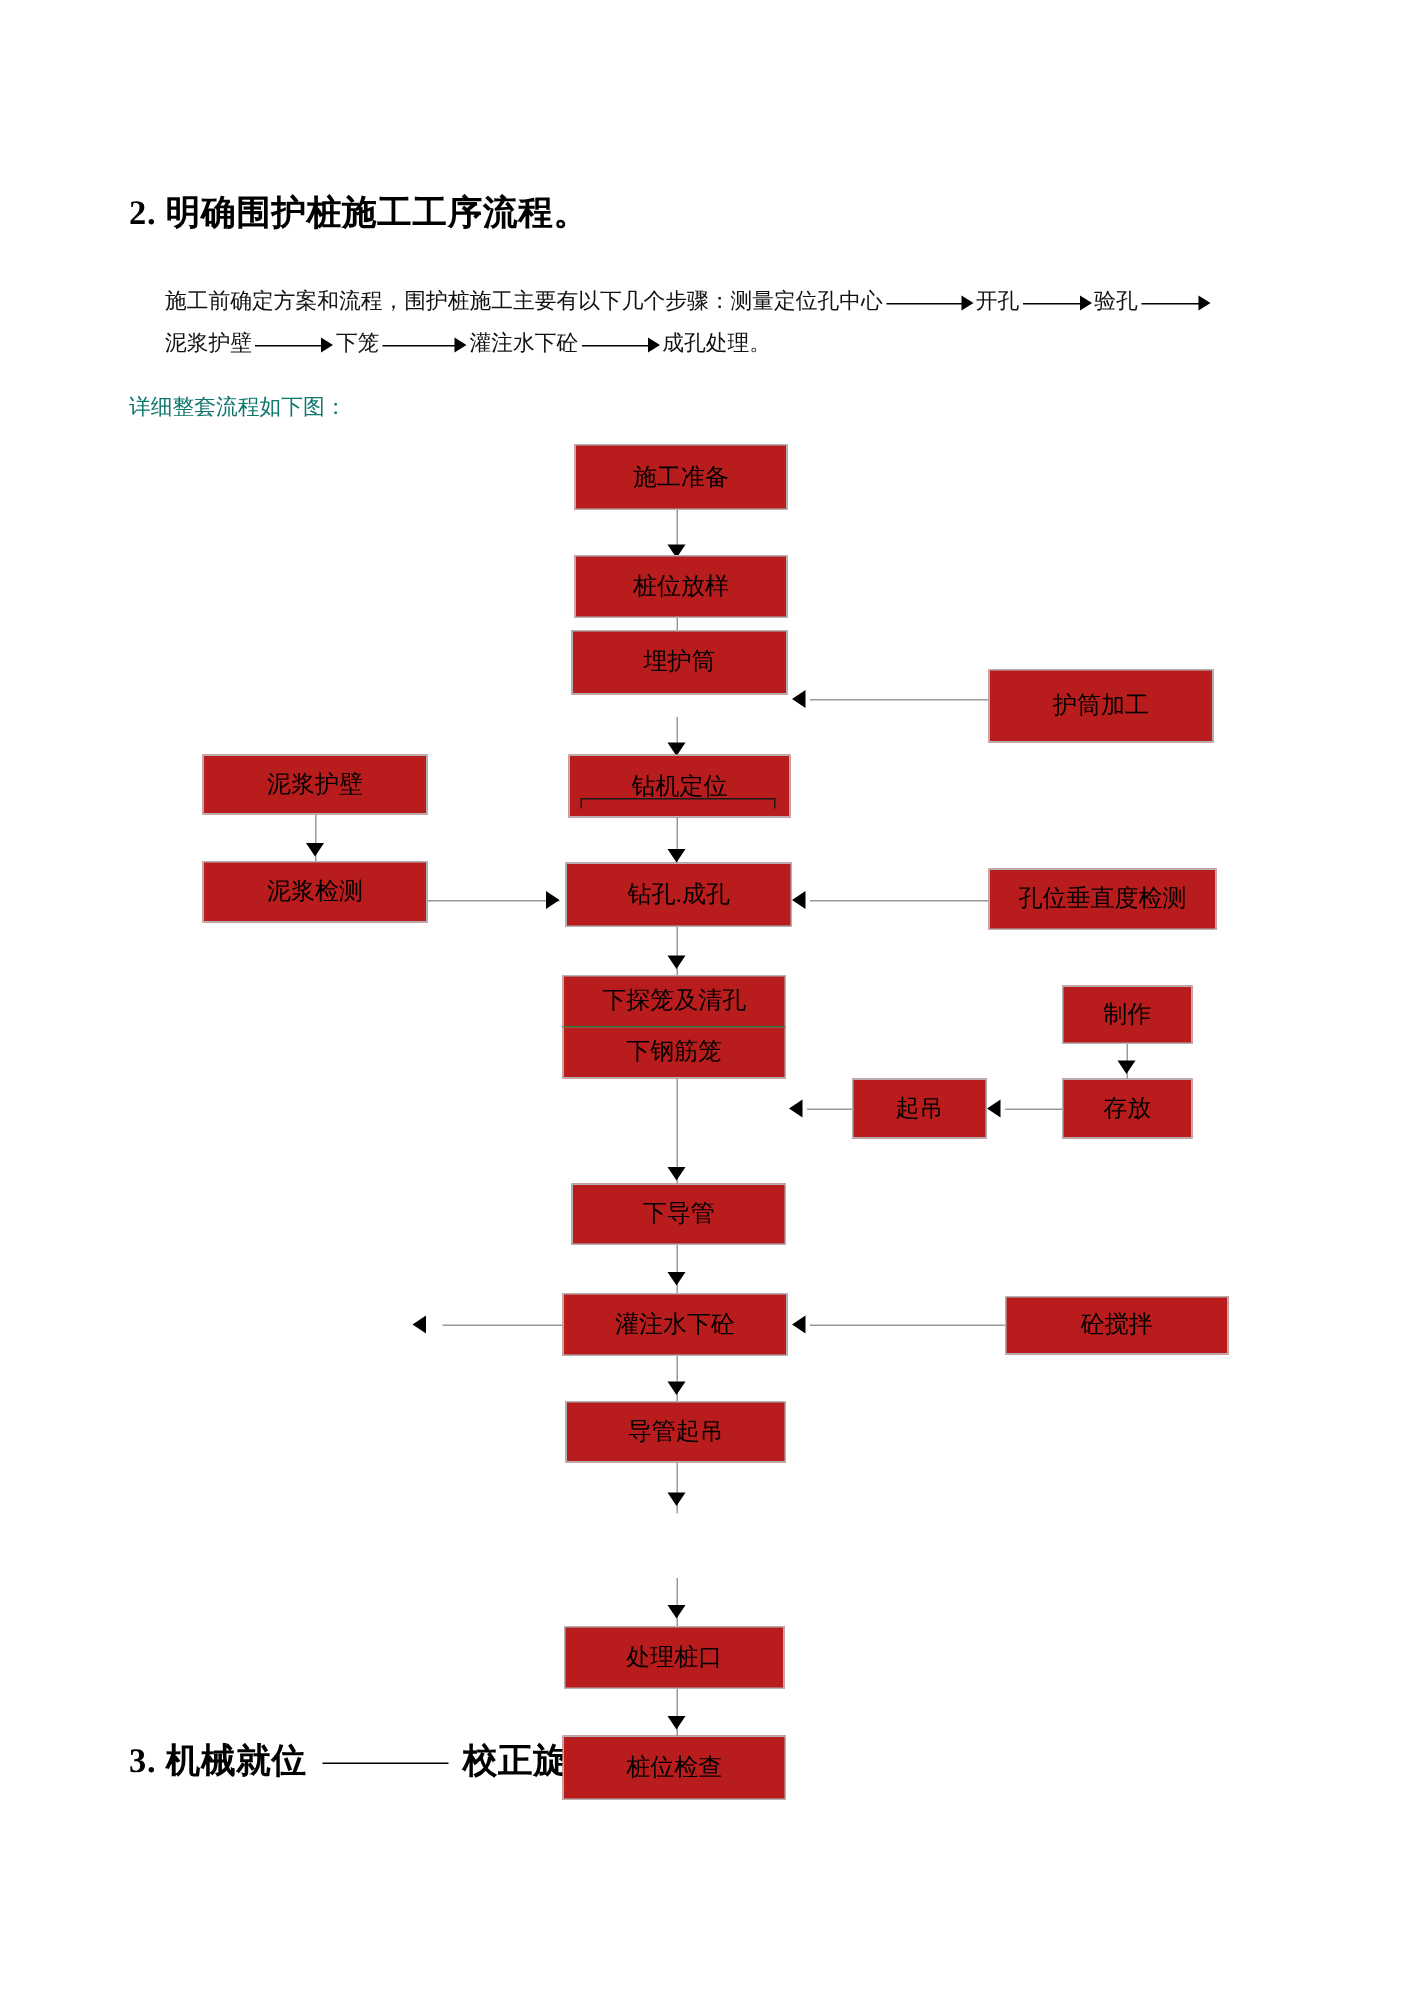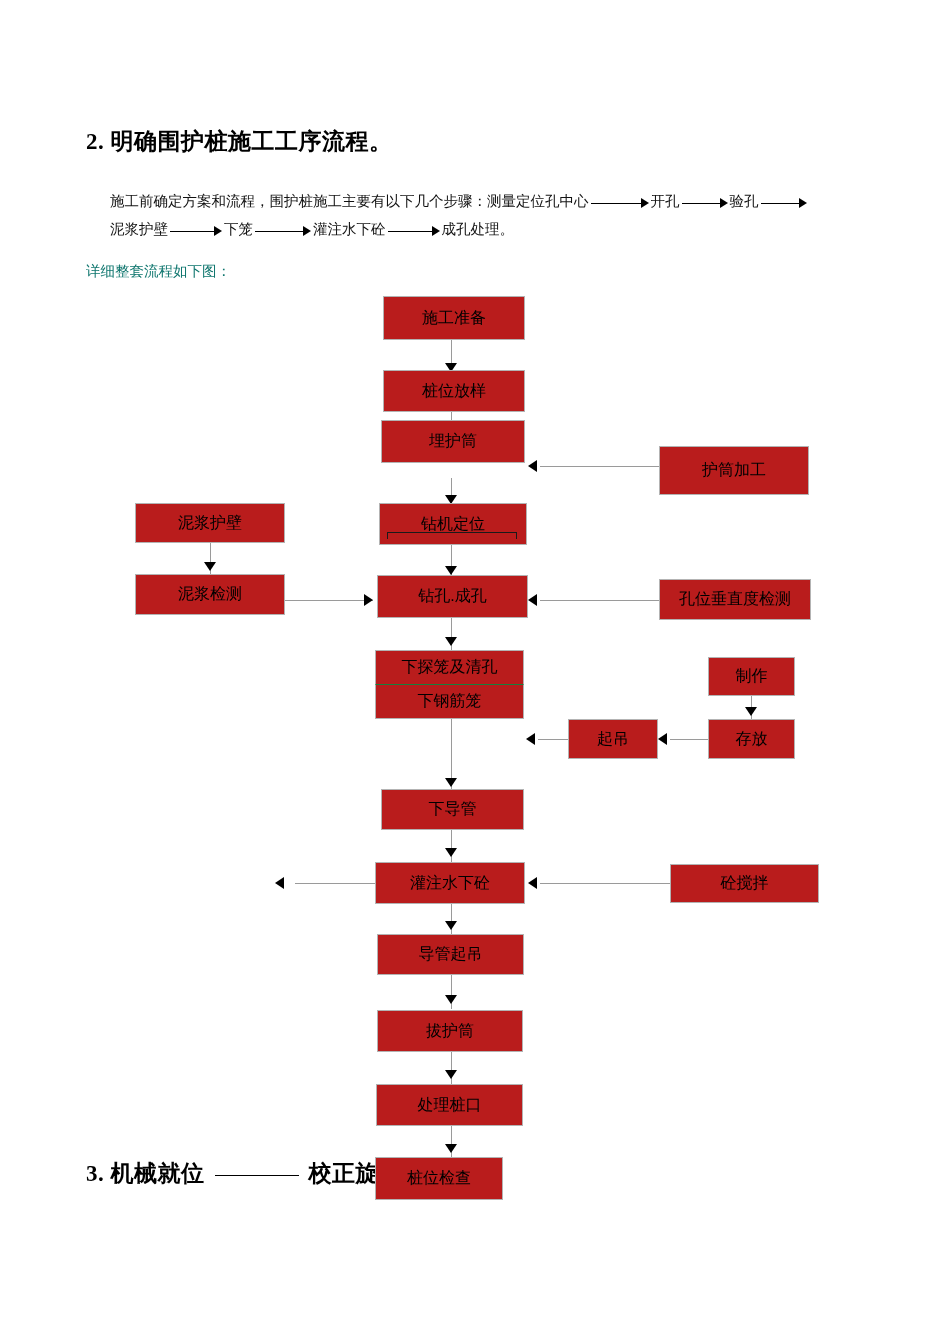--- a/index.html
+++ b/index.html
@@ -247,20 +247,19 @@
 
     <div class="node" style="left:381px; top:789px; width:143px; height:41px;">下导管</div>
 
 
     <div class="node" style="left:375px; top:862px; width:150px; height:42px;">灌注水下砼</div>
 
     <div class="node" style="left:670px; top:864px; width:149px; height:39px;">砼搅拌</div>
 
     <div class="node" style="left:377px; top:934px; width:147px; height:41px;">导管起吊</div>
 
-    <div class="node" style="left:377px; top:1010px; width:146px; height:42px;">拔护筒</div>
 
     <div class="node" style="left:376px; top:1084px; width:147px; height:42px;">处理桩口</div>
 
-    <div class="node" style="left:375px; top:1157px; width:128px; height:43px; z-index:6;">桩位检查</div>
+    <div class="node" style="left:375px; top:1157px; width:149px; height:43px; z-index:6;">桩位检查</div>
 
   </div>
 </div>
 
 </body></html>

